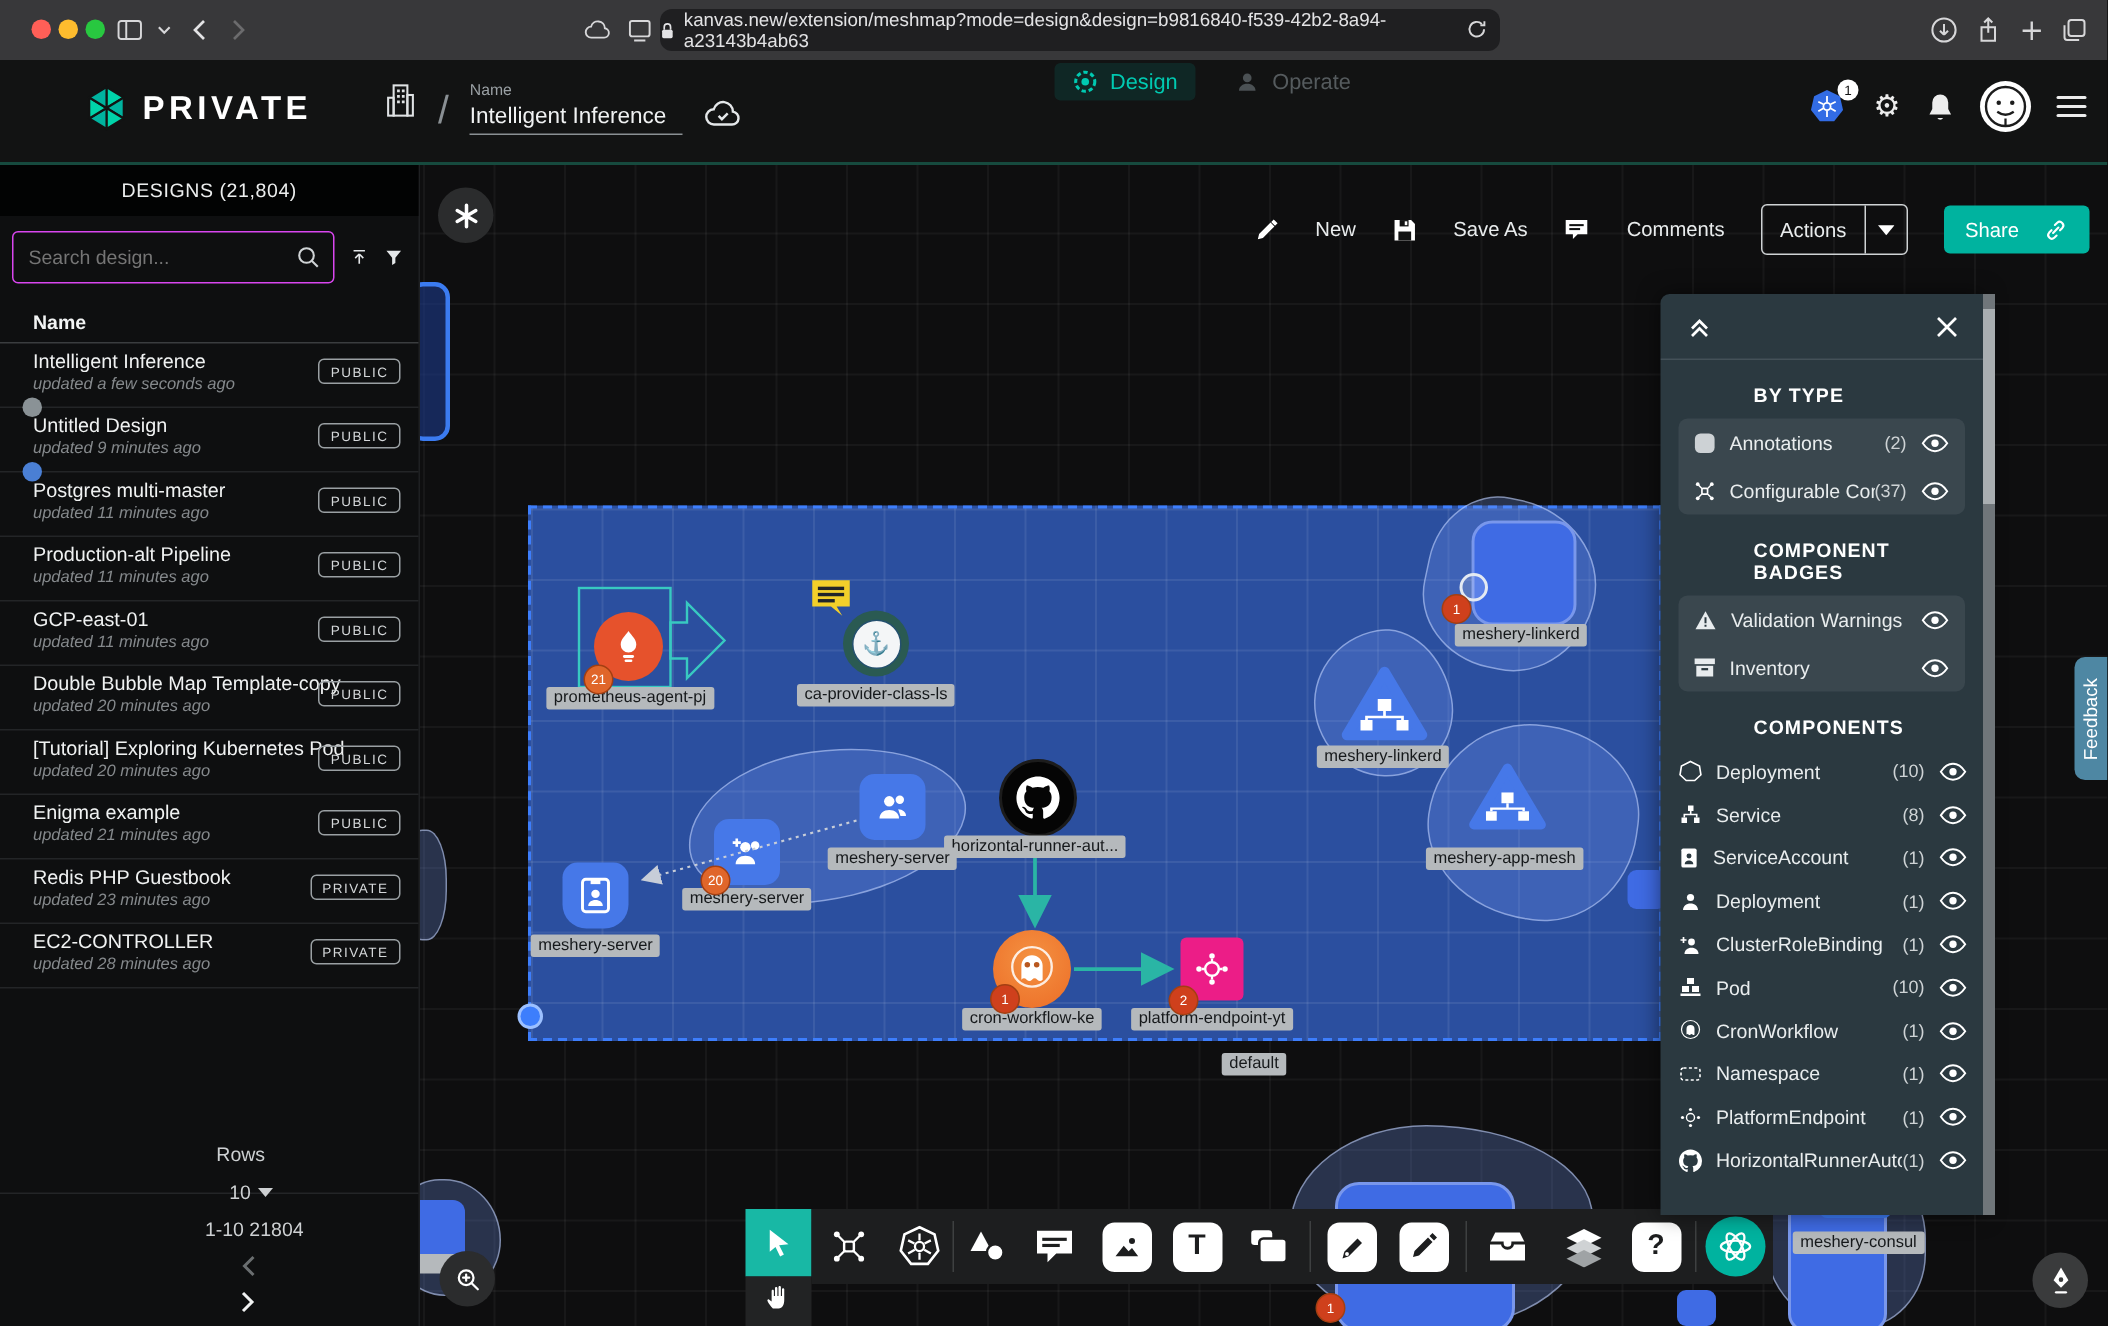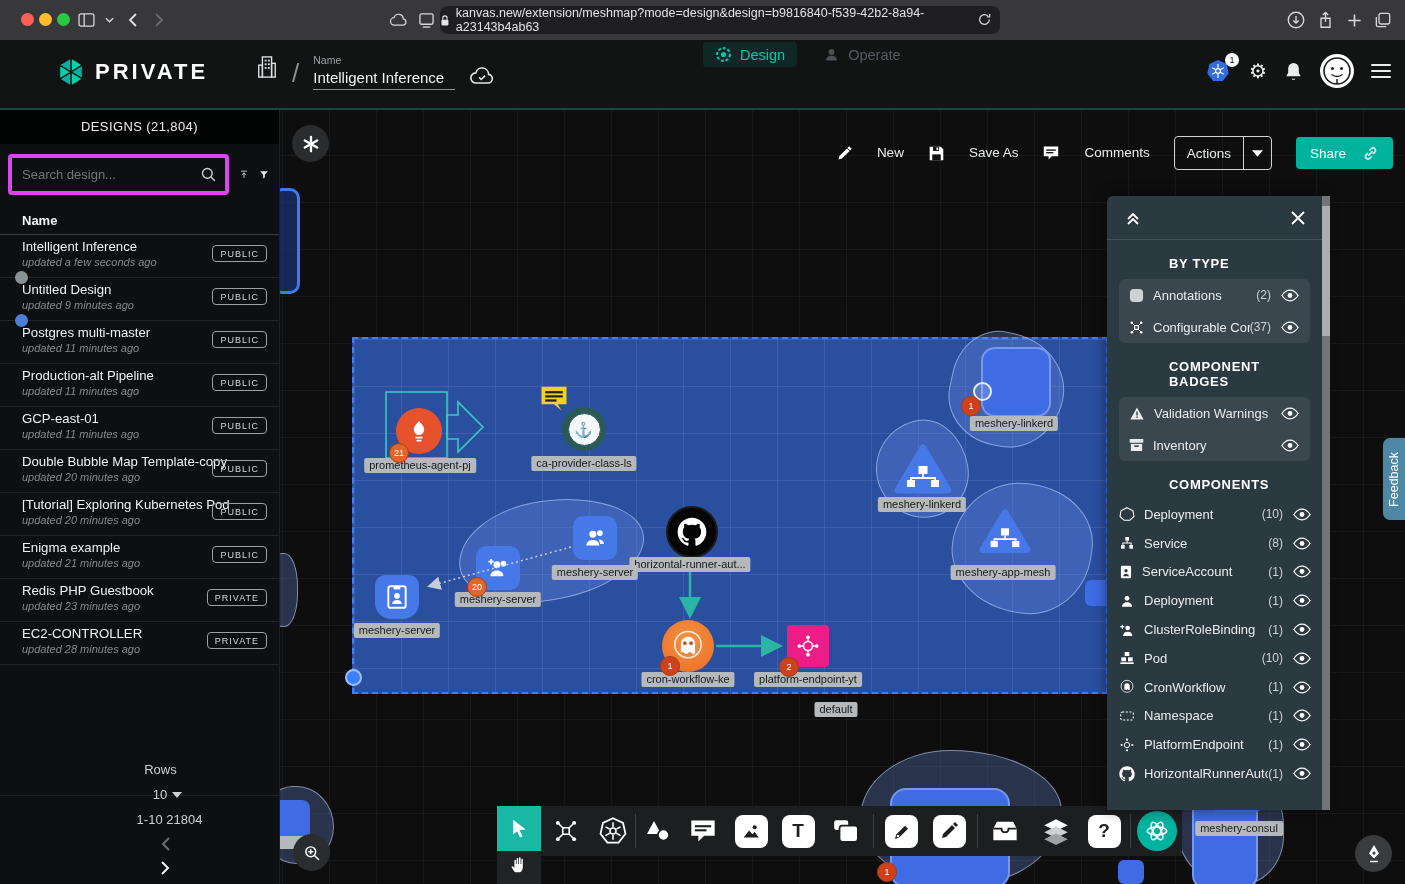--- a/index.html
+++ b/index.html
@@ -67,21 +67,21 @@
   #actions-btn .lbl{padding:0 12px;}
   #actions-btn .sep{width:1px;height:100%;background:#cfd3d5;}
   #actions-btn .caret{padding:0 8px;}
   #share-btn{display:flex;align-items:center;gap:16px;background:#00b39f;border-radius:4px;height:32px;padding:0 14px;color:#fff;}
 
   
   #sidebar{position:absolute;left:0;top:108px;width:279px;height:776px;background:#0e0f10;z-index:30;border-right:1px solid #1e2022;}
   #sb-title{height:36px;background:#020303;display:flex;align-items:center;justify-content:center;
     color:#eceeee;font-size:13px;letter-spacing:0.4px;}
   #sb-search{display:flex;align-items:center;gap:10px;padding:10px 10px 8px 8px;}
-  #sb-search .box{flex:1;display:flex;align-items:center;border:4px solid #d946ef;border-radius:4px;height:33px;padding:0 8px;}
+  #sb-search .box{flex:1;display:flex;align-items:center;border:1px solid #d946ef;border-radius:4px;height:33px;padding:0 8px;}
   #sb-search input{flex:1;background:transparent;border:none;outline:none;color:#d7dadc;font-size:13px;
     font-family:"Liberation Sans",sans-serif;}
   #sb-colhead{padding:10px 0 6px 22px;color:#f2f4f4;font-size:13px;font-weight:bold;border-bottom:1px solid #3a3d3f;}
   .drow{position:relative;height:38px;border-bottom:1px solid #232527;padding:4px 10px 0 22px;}
   .drow .nm{color:#f0f2f2;font-size:13.2px;}
   .drow .up{color:#85898c;font-size:11px;font-style:italic;margin-top:2px;}
   .vis{position:absolute;right:12px;top:10px;border:1px solid #9aa0a3;border-radius:4px;color:#d4d7d9;
     font-size:9px;letter-spacing:1px;padding:2.5px 7px;}
   .mini-av{position:absolute;left:15px;width:13px;height:13px;border-radius:50%;z-index:2;}
   #sb-pag{position:absolute;left:0;bottom:88px;width:279px;height:34px;display:flex;align-items:center;

